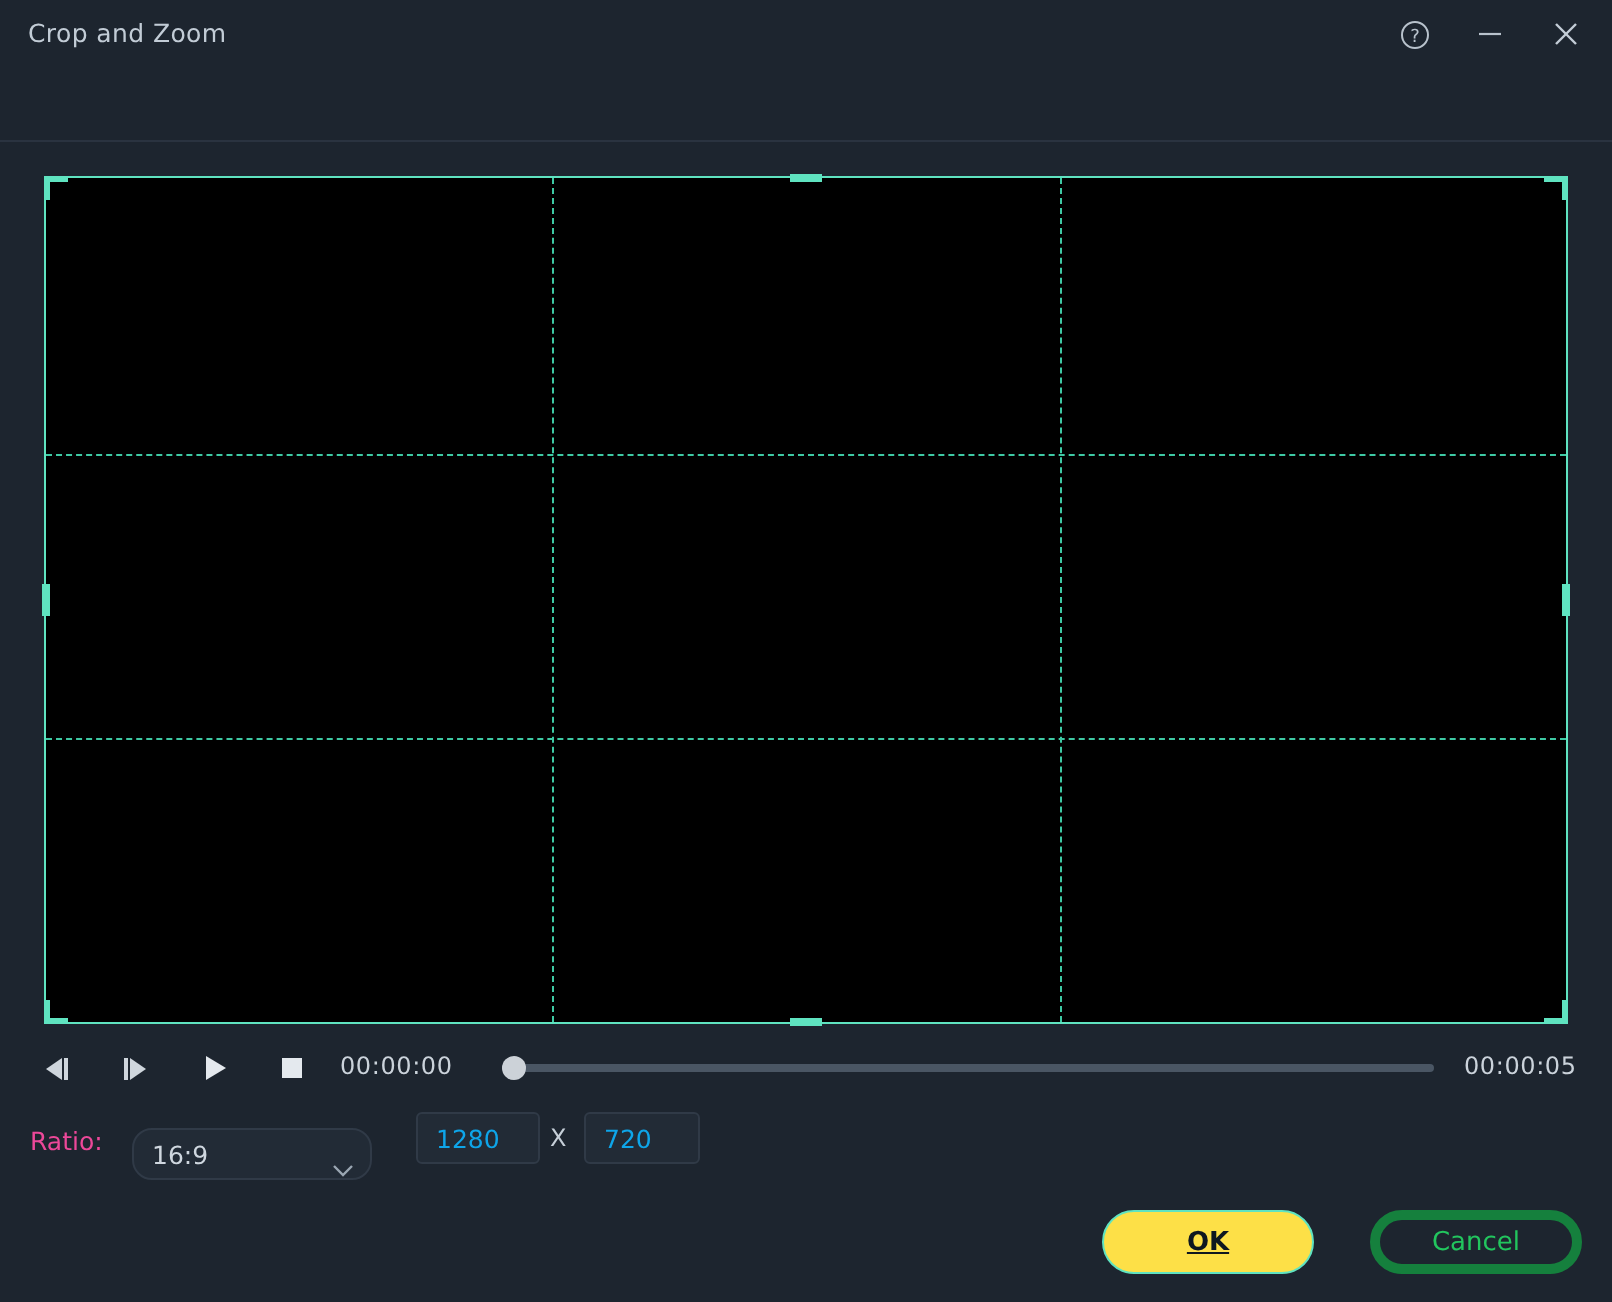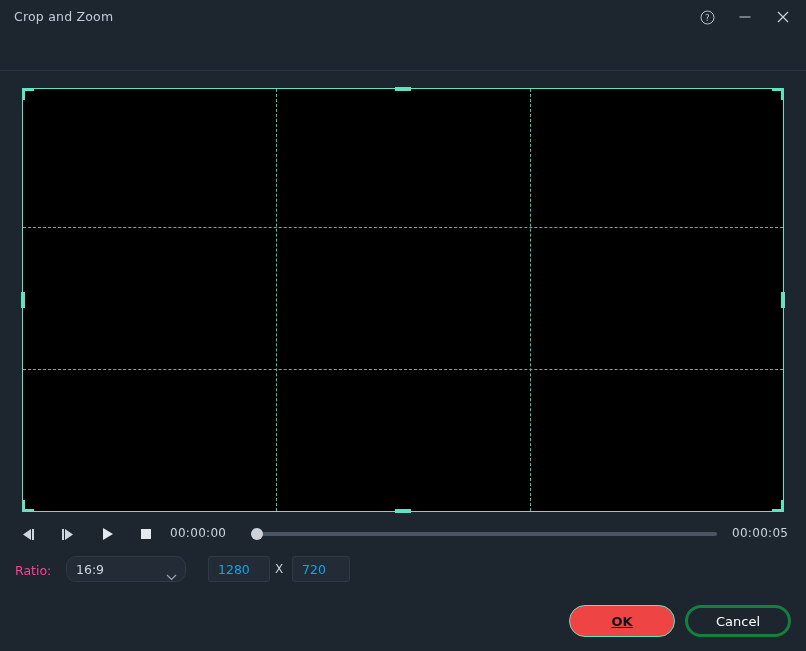--- a/index.html
+++ b/index.html
@@ -252,21 +252,21 @@
   .ratio-label {
     position: absolute;
     left: 15px;
     top: 7px;
     font-size: 12.5px;
     color: #ec4899;
   }
   .ratio-select {
     position: absolute;
     left: 66px;
-    top: 0;
+    top: 8px;
     width: 120px;
     height: 26px;
     background: #222b36;
     border: 1px solid #303a47;
     border-radius: 10px;
     box-sizing: border-box;
   }
   .ratio-select .sel-value {
     position: absolute;
     left: 9px;
@@ -327,34 +327,34 @@
     box-sizing: border-box;
   }
   .btn-reset {
     left: 16px;
     width: 102px;
     background: transparent;
     border: 1px solid #5fe3c0;
     color: #eef3f7;
   }
   .btn-ok {
-    left: 569px;
+    left: 551px;
     width: 106px;
-    background: #ef4444;
+    background: #fde047;
     border: 1px solid #5fe3c0;
     color: #0e1720;
     font-weight: bold;
     text-decoration: underline;
   }
   .btn-cancel {
     left: 685px;
     width: 106px;
     background: transparent;
-    border: 3px solid #15803d;
-    color: #ffffff;
+    border: 5px solid #15803d;
+    color: #22c55e;
   }
 </style>
 </head>
 <body>
 
 <div class="window">
 
   <div class="titlebar">
     <div class="title-text">Crop and Zoom</div>
     <div class="win-controls">

